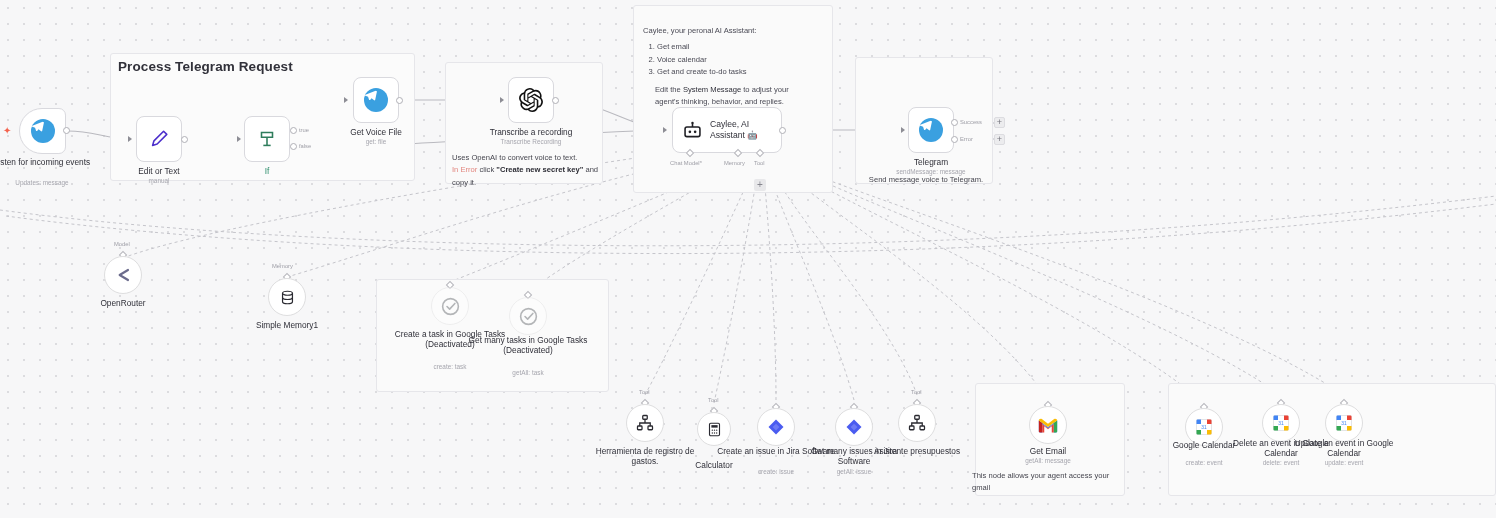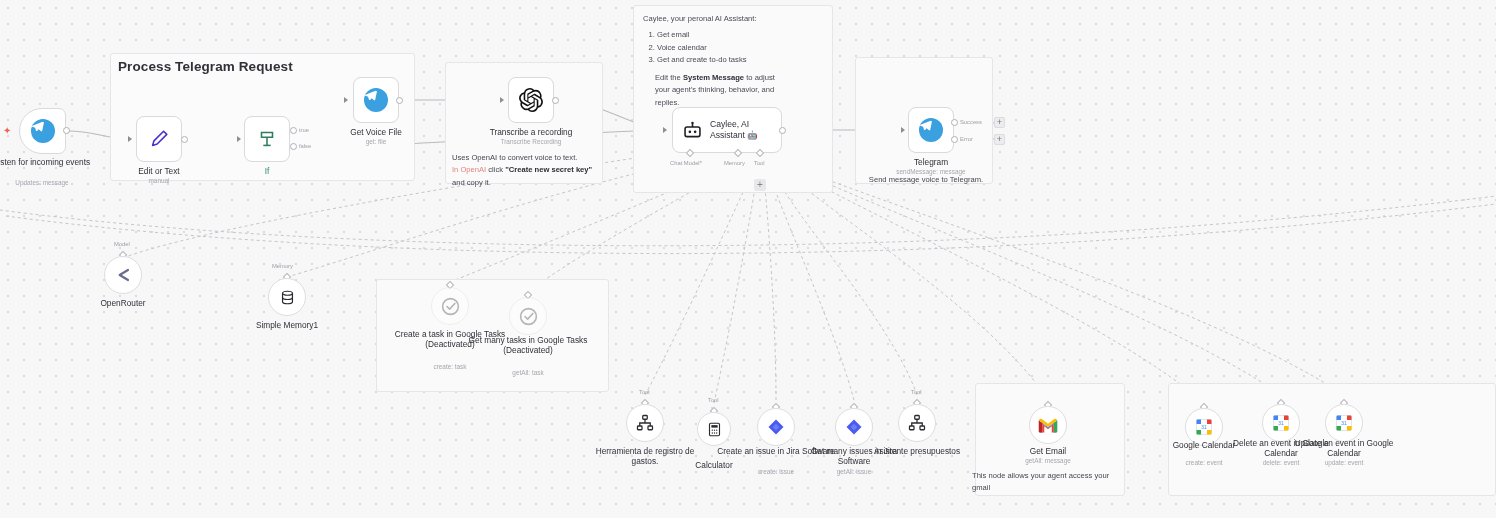--- a/index.html
+++ b/index.html
@@ -34,21 +34,21 @@
   .note {
     position:absolute;
     background:#fbfbfb;
     border:1px solid #e6e6ea;
     border-radius:3px;
     padding:8px 10px;
     font-size:7.6px;
     line-height:1.62;
     color:#4a4a55;
   }
-  .note b { font-weight:700; color:#2e2e38; }
+  .note b { font-weight:400; color:#2e2e38; }
   .note ol { margin:4px 0 6px 14px; }
   .note ol li { margin:0; }
   .note .indent { padding-left:12px; }
 
   .note-text {
     position:absolute;
     font-size:7.6px;
     line-height:1.62;
     color:#46464f;
   }
@@ -227,21 +227,21 @@
   <div class="frame plain" style="left:633px; top:5px; width:200px; height:188px;"></div>
 
   <div class="frame plain" style="left:855px; top:57px; width:138px; height:127px;"></div>
 
   <div class="frame plain" style="left:376px; top:279px; width:233px; height:113px;"></div>
 
   <div class="frame plain" style="left:975px; top:383px; width:150px; height:113px;"></div>
 
   <div class="frame plain" style="left:1168px; top:383px; width:328px; height:113px;"></div>
 
-  <div class="note" style="left:633px; top:5px; width:168px; height:88px; border:none; background:transparent;">
+  <div class="note" style="left:633px; top:17px; width:168px; height:88px; border:none; background:transparent;">
     <div>Caylee, your peronal AI Assistant:</div>
     <ol>
       <li>Get email</li>
       <li>Voice calendar</li>
       <li>Get and create to-do tasks</li>
     </ol>
     <div class="indent"><span>Edit the </span><b>System Message</b><span> to adjust your agent's thinking, behavior, and replies.</span></div>
   </div>
 
   <div class="bolt" style="left:3px; top:126px;">✦</div>
@@ -297,21 +297,21 @@
     <svg class="ic" width="24" height="24" viewBox="0 0 24 24">
       <path fill="#111" d="M22.28 9.82a5.99 5.99 0 0 0-.52-4.91 6.05 6.05 0 0 0-6.51-2.9A6.07 6.07 0 0 0 4.98 4.18a6 6 0 0 0-4 2.9 6.05 6.05 0 0 0 .74 7.1 5.98 5.98 0 0 0 .51 4.91 6.05 6.05 0 0 0 6.52 2.9A5.99 5.99 0 0 0 13.26 24a6.06 6.06 0 0 0 5.77-4.21 6 6 0 0 0 4-2.9 6.06 6.06 0 0 0-.75-7.07zM13.26 22.43a4.48 4.48 0 0 1-2.88-1.04l.14-.08 4.78-2.76a.8.8 0 0 0 .39-.68v-6.74l2.02 1.17a.07.07 0 0 1 .04.05v5.58a4.5 4.5 0 0 1-4.5 4.5zM3.6 18.3a4.47 4.47 0 0 1-.54-3.01l.14.09 4.79 2.76a.77.77 0 0 0 .78 0l5.84-3.37v2.33a.08.08 0 0 1-.03.06L9.73 19.96a4.5 4.5 0 0 1-6.14-1.65zM2.34 7.9a4.49 4.49 0 0 1 2.35-1.97V11.6a.77.77 0 0 0 .38.67l5.82 3.36-2.02 1.17a.07.07 0 0 1-.07 0L4 13.99a4.5 4.5 0 0 1-1.66-6.1zm16.6 3.86-5.83-3.4L15.13 7.2a.07.07 0 0 1 .07 0l4.83 2.79a4.49 4.49 0 0 1-.68 8.1v-5.67a.79.79 0 0 0-.4-.67zm2.01-3.02-.14-.09-4.78-2.79a.78.78 0 0 0-.79 0L9.4 9.23V6.9a.07.07 0 0 1 .03-.06l4.83-2.79a4.5 4.5 0 0 1 6.68 4.66zM8.3 12.87l-2.02-1.17a.08.08 0 0 1-.04-.06V6.07a4.5 4.5 0 0 1 7.38-3.45l-.14.08L8.7 5.46a.8.8 0 0 0-.39.68zm1.1-2.36 2.6-1.5 2.6 1.5v3l-2.6 1.5-2.6-1.5z"></path>
     </svg>
   </div>
   <div class="dot" style="left:552px; top:97px;"></div>
   <div class="nlabel" style="left:471px; top:127px;">Transcribe a recording</div>
   <div class="nsub" style="left:471px; top:138px;">Transcribe Recording</div>
 
   <div class="note-text" style="left:452px; top:152px; width:150px;">
     <div>Uses OpenAI to convert voice to text.</div>
-    <div><span class="lnk">In OpenAI</span><span> click </span><b>"Create new secret key"</b><span> and copy it.</span></div>
+    <div><span class="lnk">In Error</span><span> click </span><b>"Create new secret key"</b><span> and copy it.</span></div>
   </div>
 
   <div class="arrowin" style="left:663px; top:127px;"></div>
   <div class="node agent" style="left:672px; top:107px;">
     <svg class="ic" width="21" height="21" viewBox="0 0 24 24">
       <rect x="3.5" y="8" width="17" height="11" rx="2.2" fill="none" stroke="#1f1f24" stroke-width="1.8"></rect>
       <circle cx="9" cy="13.5" r="1.5" fill="#1f1f24"></circle>
       <circle cx="15" cy="13.5" r="1.5" fill="#1f1f24"></circle>
       <path d="M12 8V4.5" stroke="#1f1f24" stroke-width="1.8"></path>
       <circle cx="12" cy="3.3" r="1.4" fill="#1f1f24"></circle>

